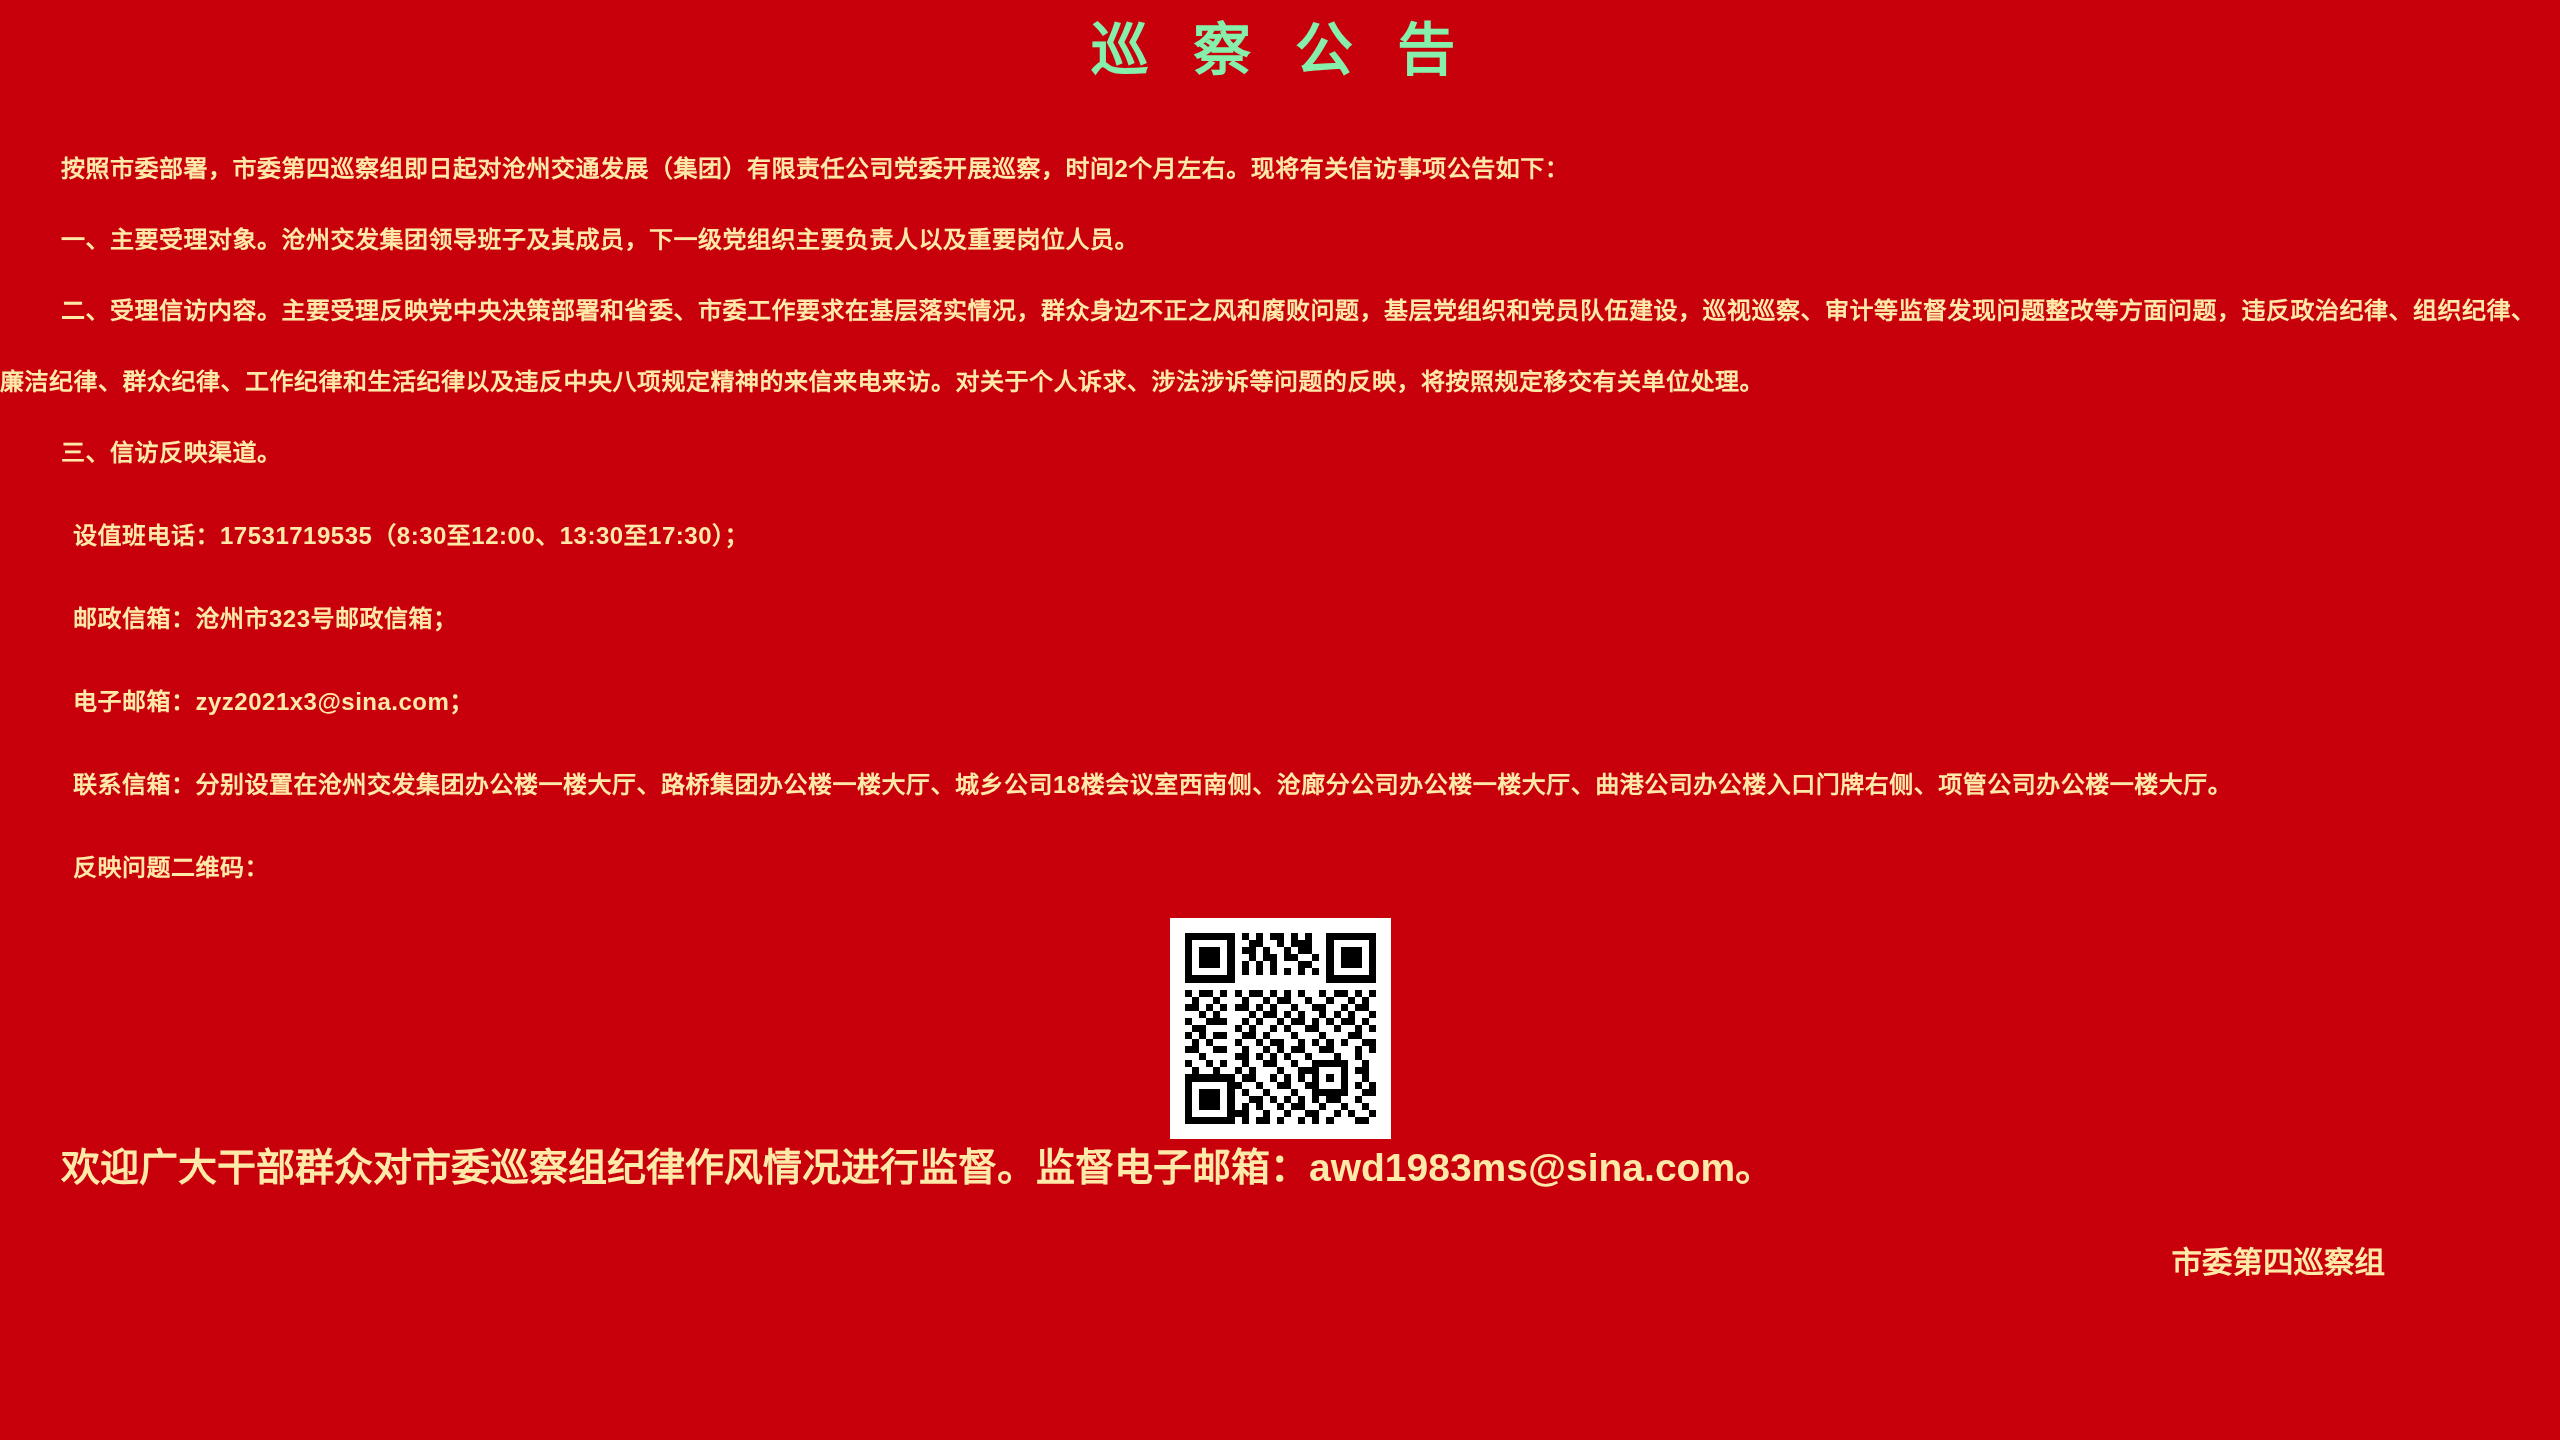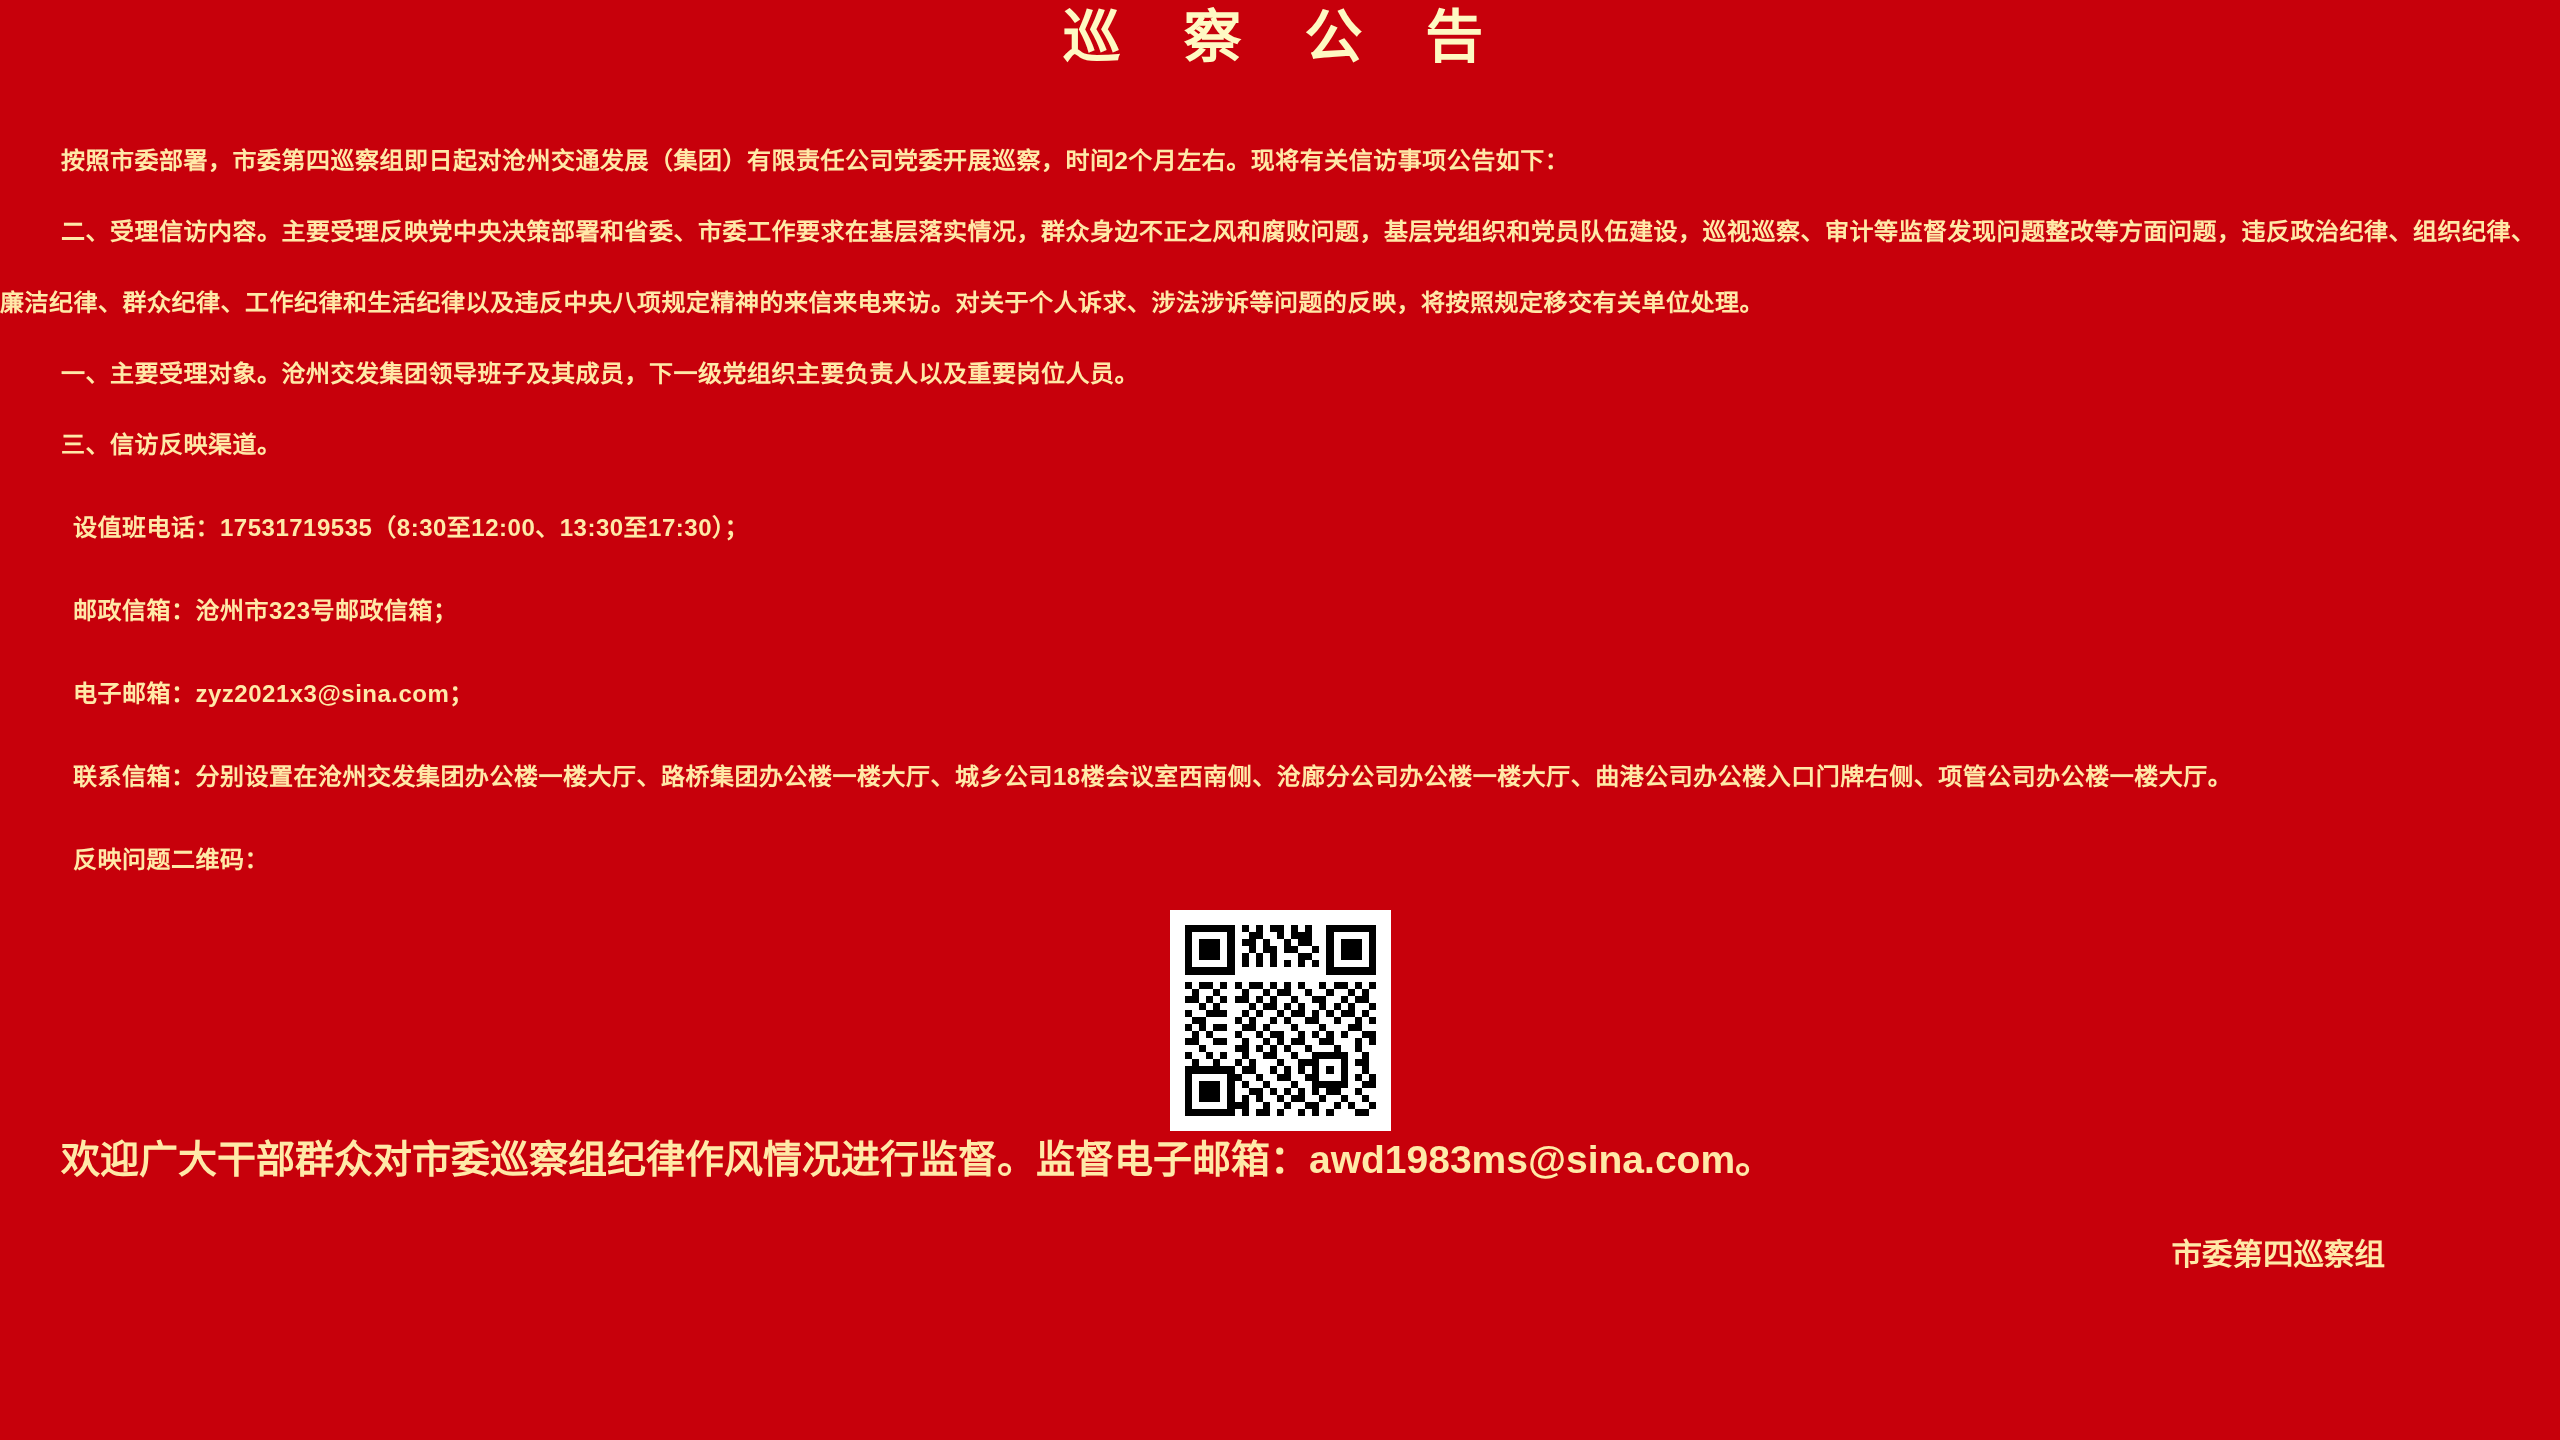--- a/index.html
+++ b/index.html
@@ -21,24 +21,24 @@
     height: 1440px;
     position: relative;
     box-sizing: border-box;
     padding: 0 0 0 0;
   }
   .title {
     text-align: center;
     font-size: 58px;
     font-weight: bold;
     letter-spacing: 14px;
-    color: #fef9c3;
-    padding-top: 4px;
+    color: #86efac;
+    padding-top: 12px;
     line-height: 1.3;
-    font-family: Liberation Mono, monospace;
+    font-family: Liberation Sans, sans-serif;
   }
   .body-text {
     margin-top: 46px;
     padding: 0 8px 0 0;
     font-size: 24px;
     font-weight: bold;
     line-height: 71px;
     color: #ffe9a8;
     letter-spacing: 0.5px;
   }
@@ -85,22 +85,22 @@
 </style>
 </head>
 <body>
 
 <div class="page">
 
   <div class="title">巡 察 公 告</div>
 
   <div class="body-text">
     <p class="para">按照市委部署，市委第四巡察组即日起对沧州交通发展（集团）有限责任公司党委开展巡察，时间2个月左右。现将有关信访事项公告如下：</p>
+    <p class="para">一、主要受理对象。沧州交发集团领导班子及其成员，下一级党组织主要负责人以及重要岗位人员。</p>
     <p class="para">二、受理信访内容。主要受理反映党中央决策部署和省委、市委工作要求在基层落实情况，群众身边不正之风和腐败问题，基层党组织和党员队伍建设，巡视巡察、审计等监督发现问题整改等方面问题，违反政治纪律、组织纪律、廉洁纪律、群众纪律、工作纪律和生活纪律以及违反中央八项规定精神的来信来电来访。对关于个人诉求、涉法涉诉等问题的反映，将按照规定移交有关单位处理。</p>
-    <p class="para">一、主要受理对象。沧州交发集团领导班子及其成员，下一级党组织主要负责人以及重要岗位人员。</p>
     <p class="para">三、信访反映渠道。</p>
 
     <p class="contact-line">设值班电话：17531719535（8:30至12:00、13:30至17:30）；</p>
     <p class="contact-line">邮政信箱：沧州市323号邮政信箱；</p>
     <p class="contact-line">电子邮箱：zyz2021x3@sina.com；</p>
     <p class="contact-line">联系信箱：分别设置在沧州交发集团办公楼一楼大厅、路桥集团办公楼一楼大厅、城乡公司18楼会议室西南侧、沧廊分公司办公楼一楼大厅、曲港公司办公楼入口门牌右侧、项管公司办公楼一楼大厅。</p>
     <p class="contact-line">反映问题二维码：</p>
   </div>
 
   <div class="qr-wrap">

